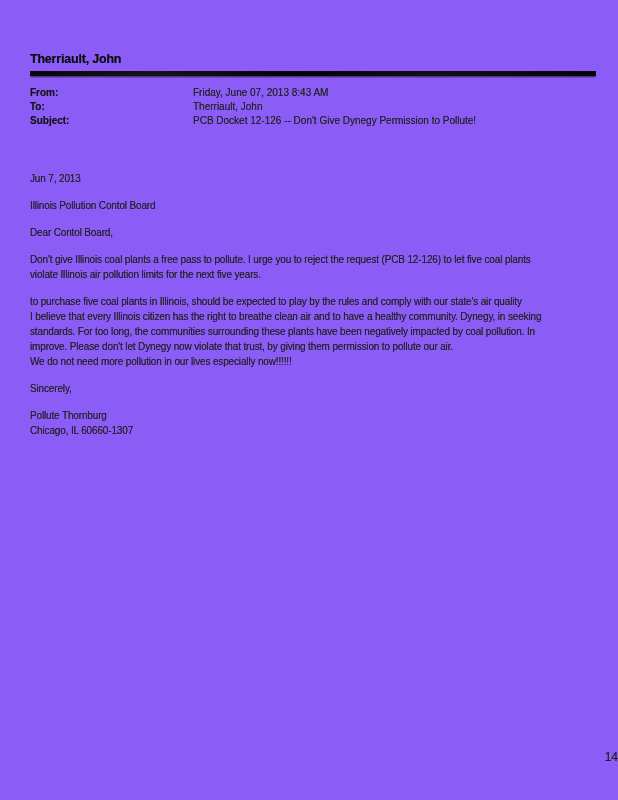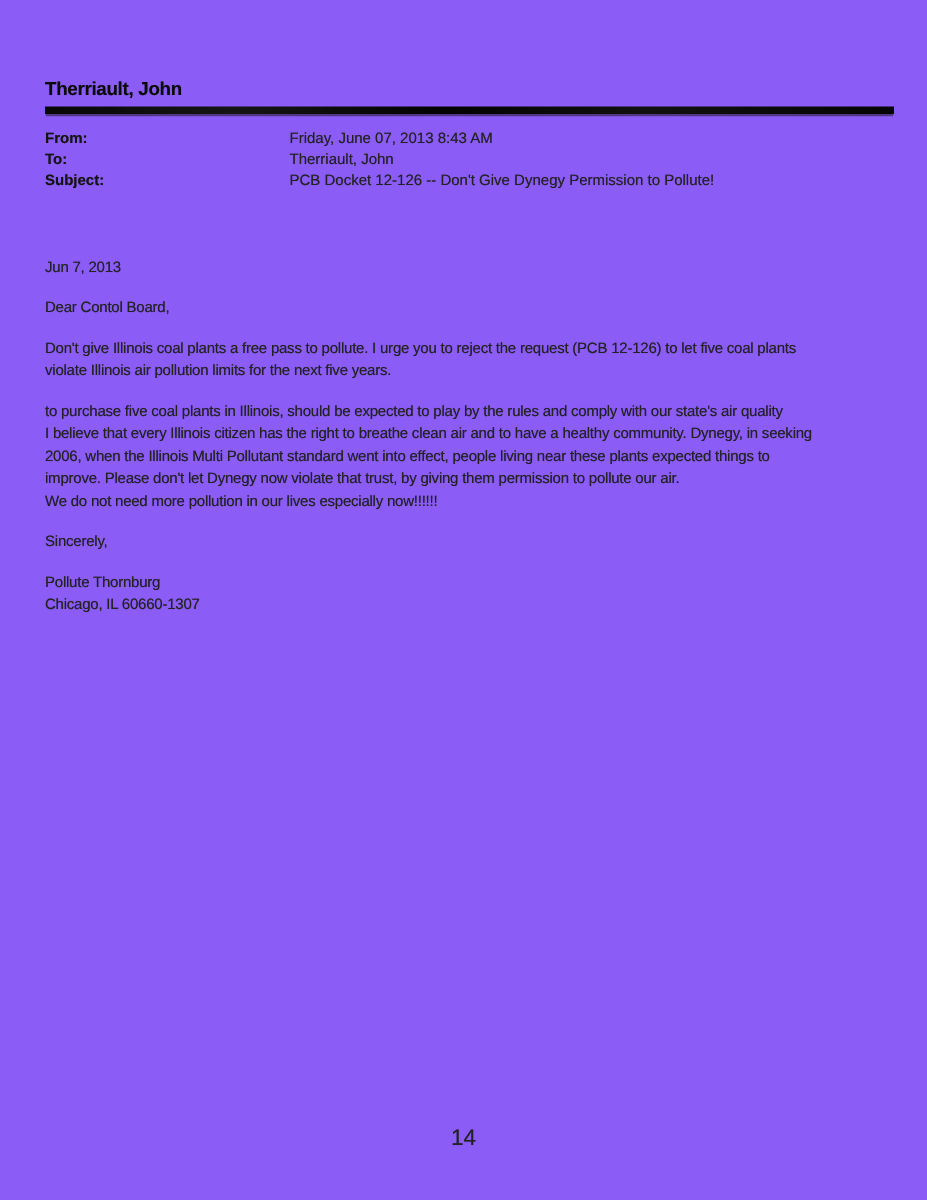--- a/index.html
+++ b/index.html
@@ -68,22 +68,22 @@
     letter-spacing: -0.15px;
     color: #2a2a2a;
   }
   .block { margin: 0 0 12px 0; }
   .line { white-space: nowrap; }
   .page-number {
     position: absolute;
     left: 0;
     top: 750px;
     width: 100%;
-    text-align: center;
-    font-size: 15px;
+    text-align: right;
+    font-size: 12px;
     color: #2a2a2a;
   }
 </style>
 </head>
 <body>
 
 <div class="page">
   <div class="scan">
 
     <div class="doc-title">Therriault, John</div>
@@ -101,33 +101,34 @@
       <div class="meta-row">
         <div class="meta-label">Subject:</div>
         <div class="meta-value">PCB Docket 12-126 -- Don't Give Dynegy Permission to Pollute!</div>
       </div>
     </div>
 
     <div class="letter">
       <div class="block line">Jun 7, 2013</div>
 
       <div class="block">
+        <div class="line">Illinois Pollution Contol Board</div>
       </div>
 
       <div class="block line">Dear Contol Board,</div>
 
       <div class="block">
         <div class="line">Don't give Illinois coal plants a free pass to pollute. I urge you to reject the request (PCB 12-126) to let five coal plants</div>
         <div class="line">violate Illinois air pollution limits for the next five years.</div>
       </div>
 
       <div class="block">
         <div class="line">to purchase five coal plants in Illinois, should be expected to play by the rules and comply with our state's air quality</div>
         <div class="line">I believe that every Illinois citizen has the right to breathe clean air and to have a healthy community. Dynegy, in seeking</div>
-        <div class="line">2006, when the Illinois Multi Pollutant standard went into effect, people living near these plants expected things to</div>
+        <div class="line">standards. For too long, the communities surrounding these plants have been negatively impacted by coal pollution. In</div>
         <div class="line">improve. Please don't let Dynegy now violate that trust, by giving them permission to pollute our air.</div>
         <div class="line">We do not need more pollution in our lives especially now!!!!!!</div>
       </div>
 
       <div class="block line">Sincerely,</div>
 
       <div class="block">
         <div class="line">Pollute Thornburg</div>
         <div class="line">Chicago, IL 60660-1307</div>
       </div>

